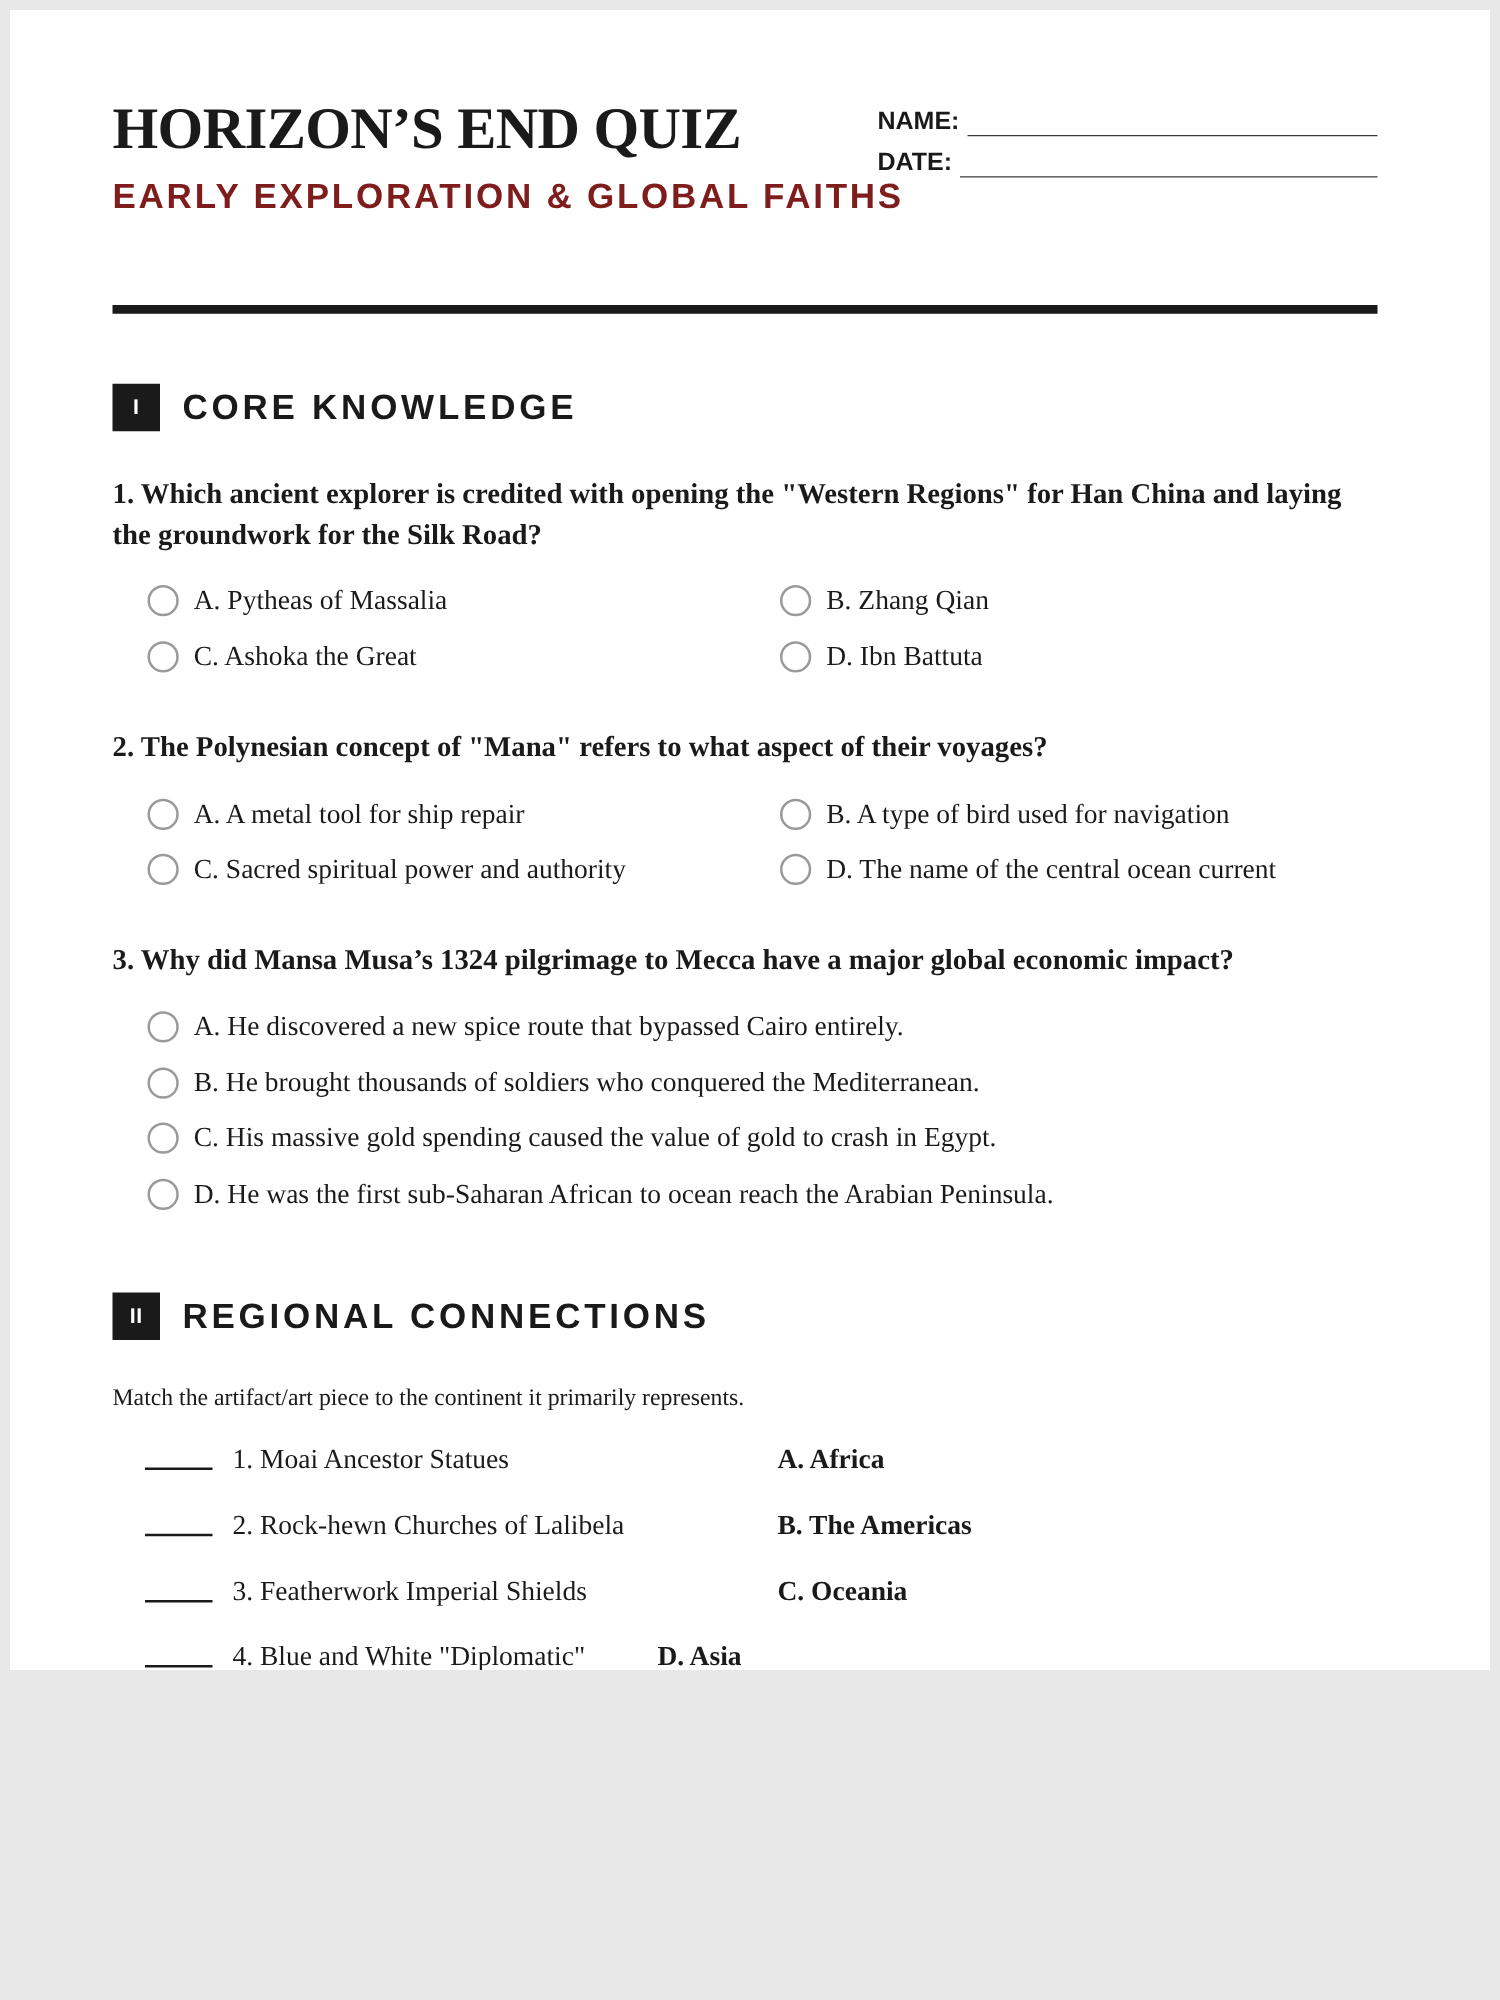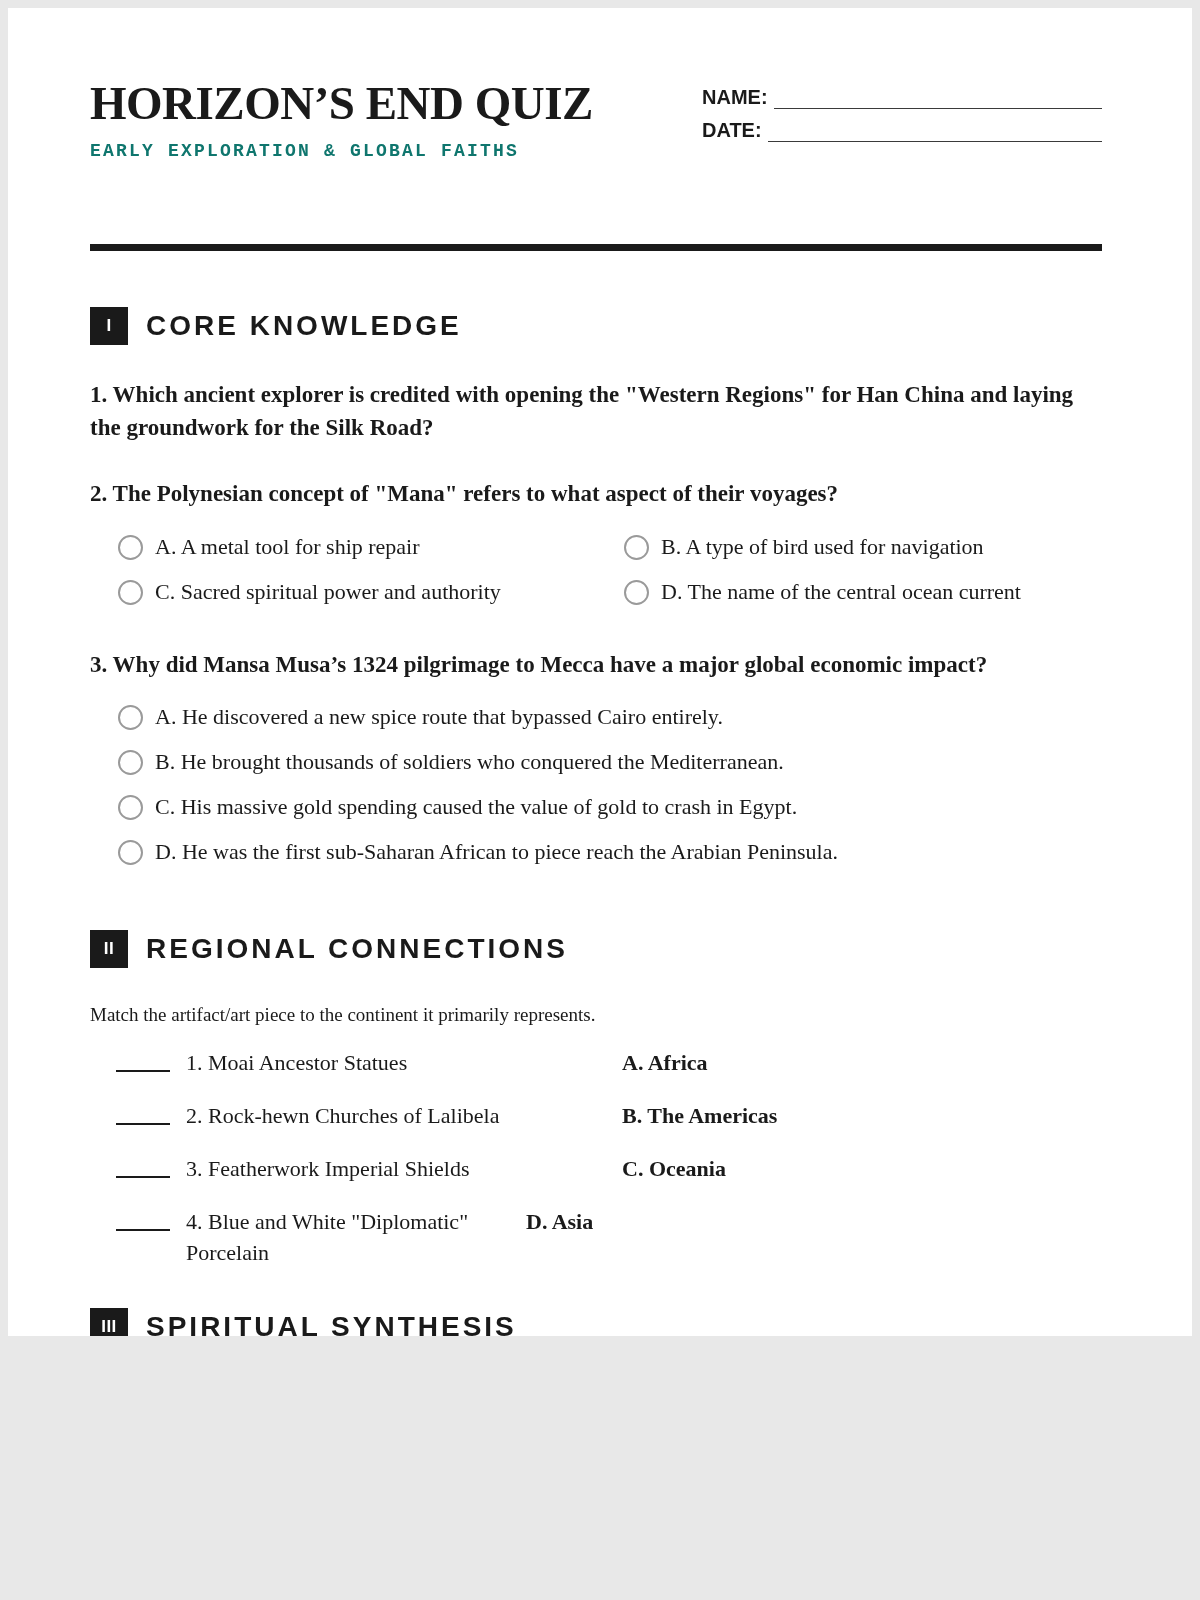--- a/index.html
+++ b/index.html
@@ -45,25 +45,25 @@
     font-family: "Liberation Serif", serif;
     font-weight: bold;
     font-size: 47px;
     letter-spacing: -0.5px;
     color: #1a1a1a;
     line-height: 1.0;
     margin: 0;
     white-space: nowrap;
   }
   .quiz-subtitle {
-    font-family: Liberation Mono, monospace;
-    font-weight: bold;
-    font-size: 18px;
+    font-family: Liberation Sans, sans-serif;
+    font-weight: bold;
+    font-size: 28px;
     letter-spacing: 2.2px;
-    color: #0f766e;
+    color: #7f1d1d;
     margin-top: 14px;
     white-space: nowrap;
   }
   .meta-block {
     position: absolute;
     right: 0;
     top: 78px;
     width: 400px;
   }
   .meta-row {
@@ -229,20 +229,38 @@
 
     <div class="rule"></div>
 
     <div class="section-head">
       <div class="section-num">I</div>
       <div class="section-title">CORE KNOWLEDGE</div>
     </div>
 
     <div class="question">
       <div class="q-text">1. Which ancient explorer is credited with opening the "Western Regions" for Han China and laying the groundwork for the Silk Road?</div>
+      <div class="options grid">
+        <div class="option">
+          <span class="bubble"></span>
+          <span class="opt-text">A. Pytheas of Massalia</span>
+        </div>
+        <div class="option">
+          <span class="bubble"></span>
+          <span class="opt-text">B. Zhang Qian</span>
+        </div>
+        <div class="option">
+          <span class="bubble"></span>
+          <span class="opt-text">C. Ashoka the Great</span>
+        </div>
+        <div class="option">
+          <span class="bubble"></span>
+          <span class="opt-text">D. Ibn Battuta</span>
+        </div>
+      </div>
     </div>
 
     <div class="question">
       <div class="q-text">2. The Polynesian concept of "Mana" refers to what aspect of their voyages?</div>
       <div class="options grid">
         <div class="option">
           <span class="bubble"></span>
           <span class="opt-text">A. A metal tool for ship repair</span>
         </div>
         <div class="option">
@@ -270,21 +288,21 @@
         <div class="option">
           <span class="bubble"></span>
           <span class="opt-text">B. He brought thousands of soldiers who conquered the Mediterranean.</span>
         </div>
         <div class="option">
           <span class="bubble"></span>
           <span class="opt-text">C. His massive gold spending caused the value of gold to crash in Egypt.</span>
         </div>
         <div class="option">
           <span class="bubble"></span>
-          <span class="opt-text">D. He was the first sub-Saharan African to piece reach the Arabian Peninsula.</span>
+          <span class="opt-text">D. He was the first sub-Saharan African to ocean reach the Arabian Peninsula.</span>
         </div>
       </div>
     </div>
 
     <div class="section-head">
       <div class="section-num">II</div>
       <div class="section-title">REGIONAL CONNECTIONS</div>
     </div>
 
     <div class="match-intro">Match the artifact/art piece to the continent it primarily represents.</div>

